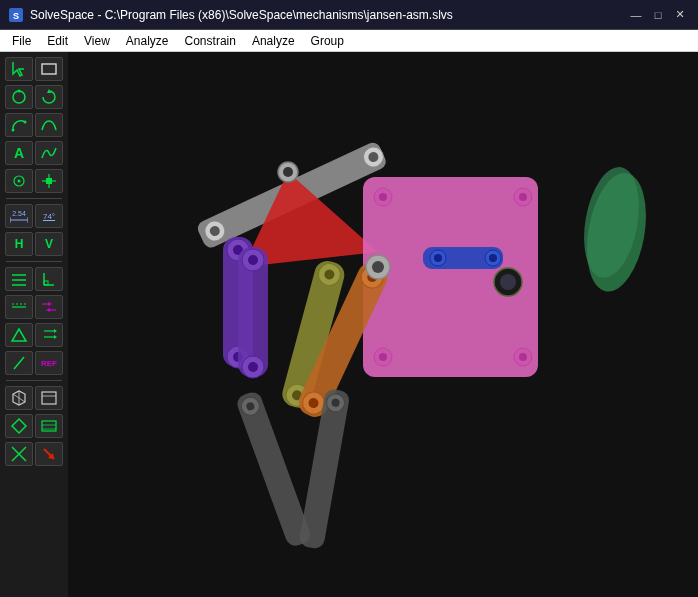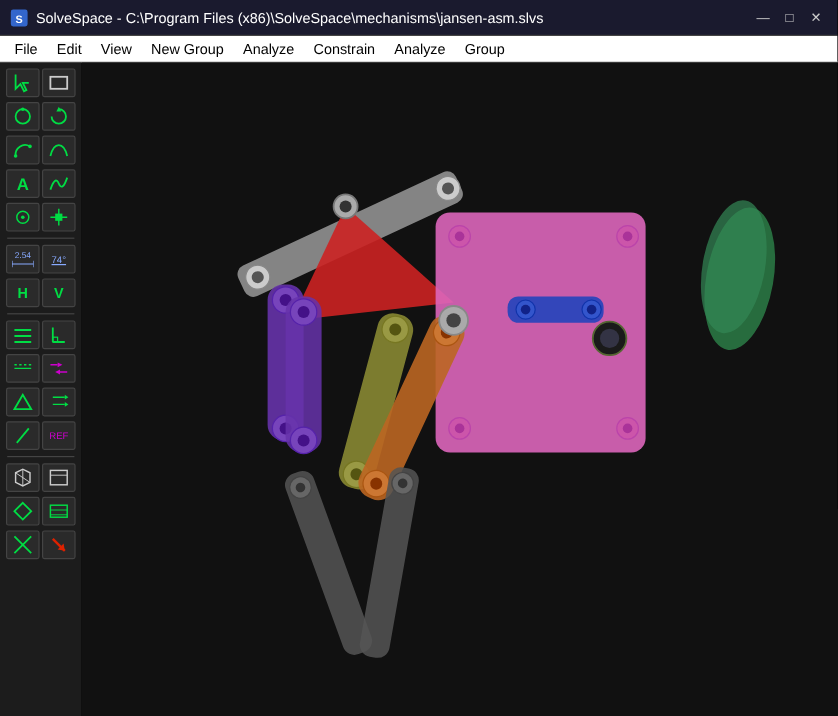--- a/index.html
+++ b/index.html
@@ -159,21 +159,20 @@
     <button class="title-btn">—</button>
     <button class="title-btn">□</button>
     <button class="title-btn close">✕</button>
   </div>
 </div>
 
 <div id="menu-bar">
   <div class="menu-item">File</div>
   <div class="menu-item">Edit</div>
   <div class="menu-item">View</div>
-  <div class="menu-item">New Group</div>
   <div class="menu-item">Analyze</div>
   <div class="menu-item">Constrain</div>
   <div class="menu-item">Analyze</div>
   <div class="menu-item">Group</div>
 </div>
 
 <div id="main">
 
   <div id="toolbar">
 
@@ -324,21 +323,21 @@
       </div>
     </div>
 
     <div class="tool-row">
       <div class="tool-btn">
         <svg viewBox="0 0 18 18">
           <line x1="14" y1="3" x2="4" y2="15" stroke="#00dd44" stroke-width="1.5"></line>
         </svg>
       </div>
       <div class="tool-btn">
-        <span style="color:#cc00cc;font-size:8px;font-weight:normal;">REF</span>
+        <span style="color:#cc00cc;font-size:8px;font-weight:bold;">REF</span>
       </div>
     </div>
 
     <div class="tool-divider"></div>
 
     <div class="tool-row">
       <div class="tool-btn">
         <svg viewBox="0 0 18 18">
           <path d="M3 13 L3 5 L9 2 L15 5 L15 13 L9 16 Z" fill="none" stroke="#cccccc" stroke-width="1.2"></path>
           <line x1="9" y1="2" x2="9" y2="16" stroke="#cccccc" stroke-width="0.8"></line>

